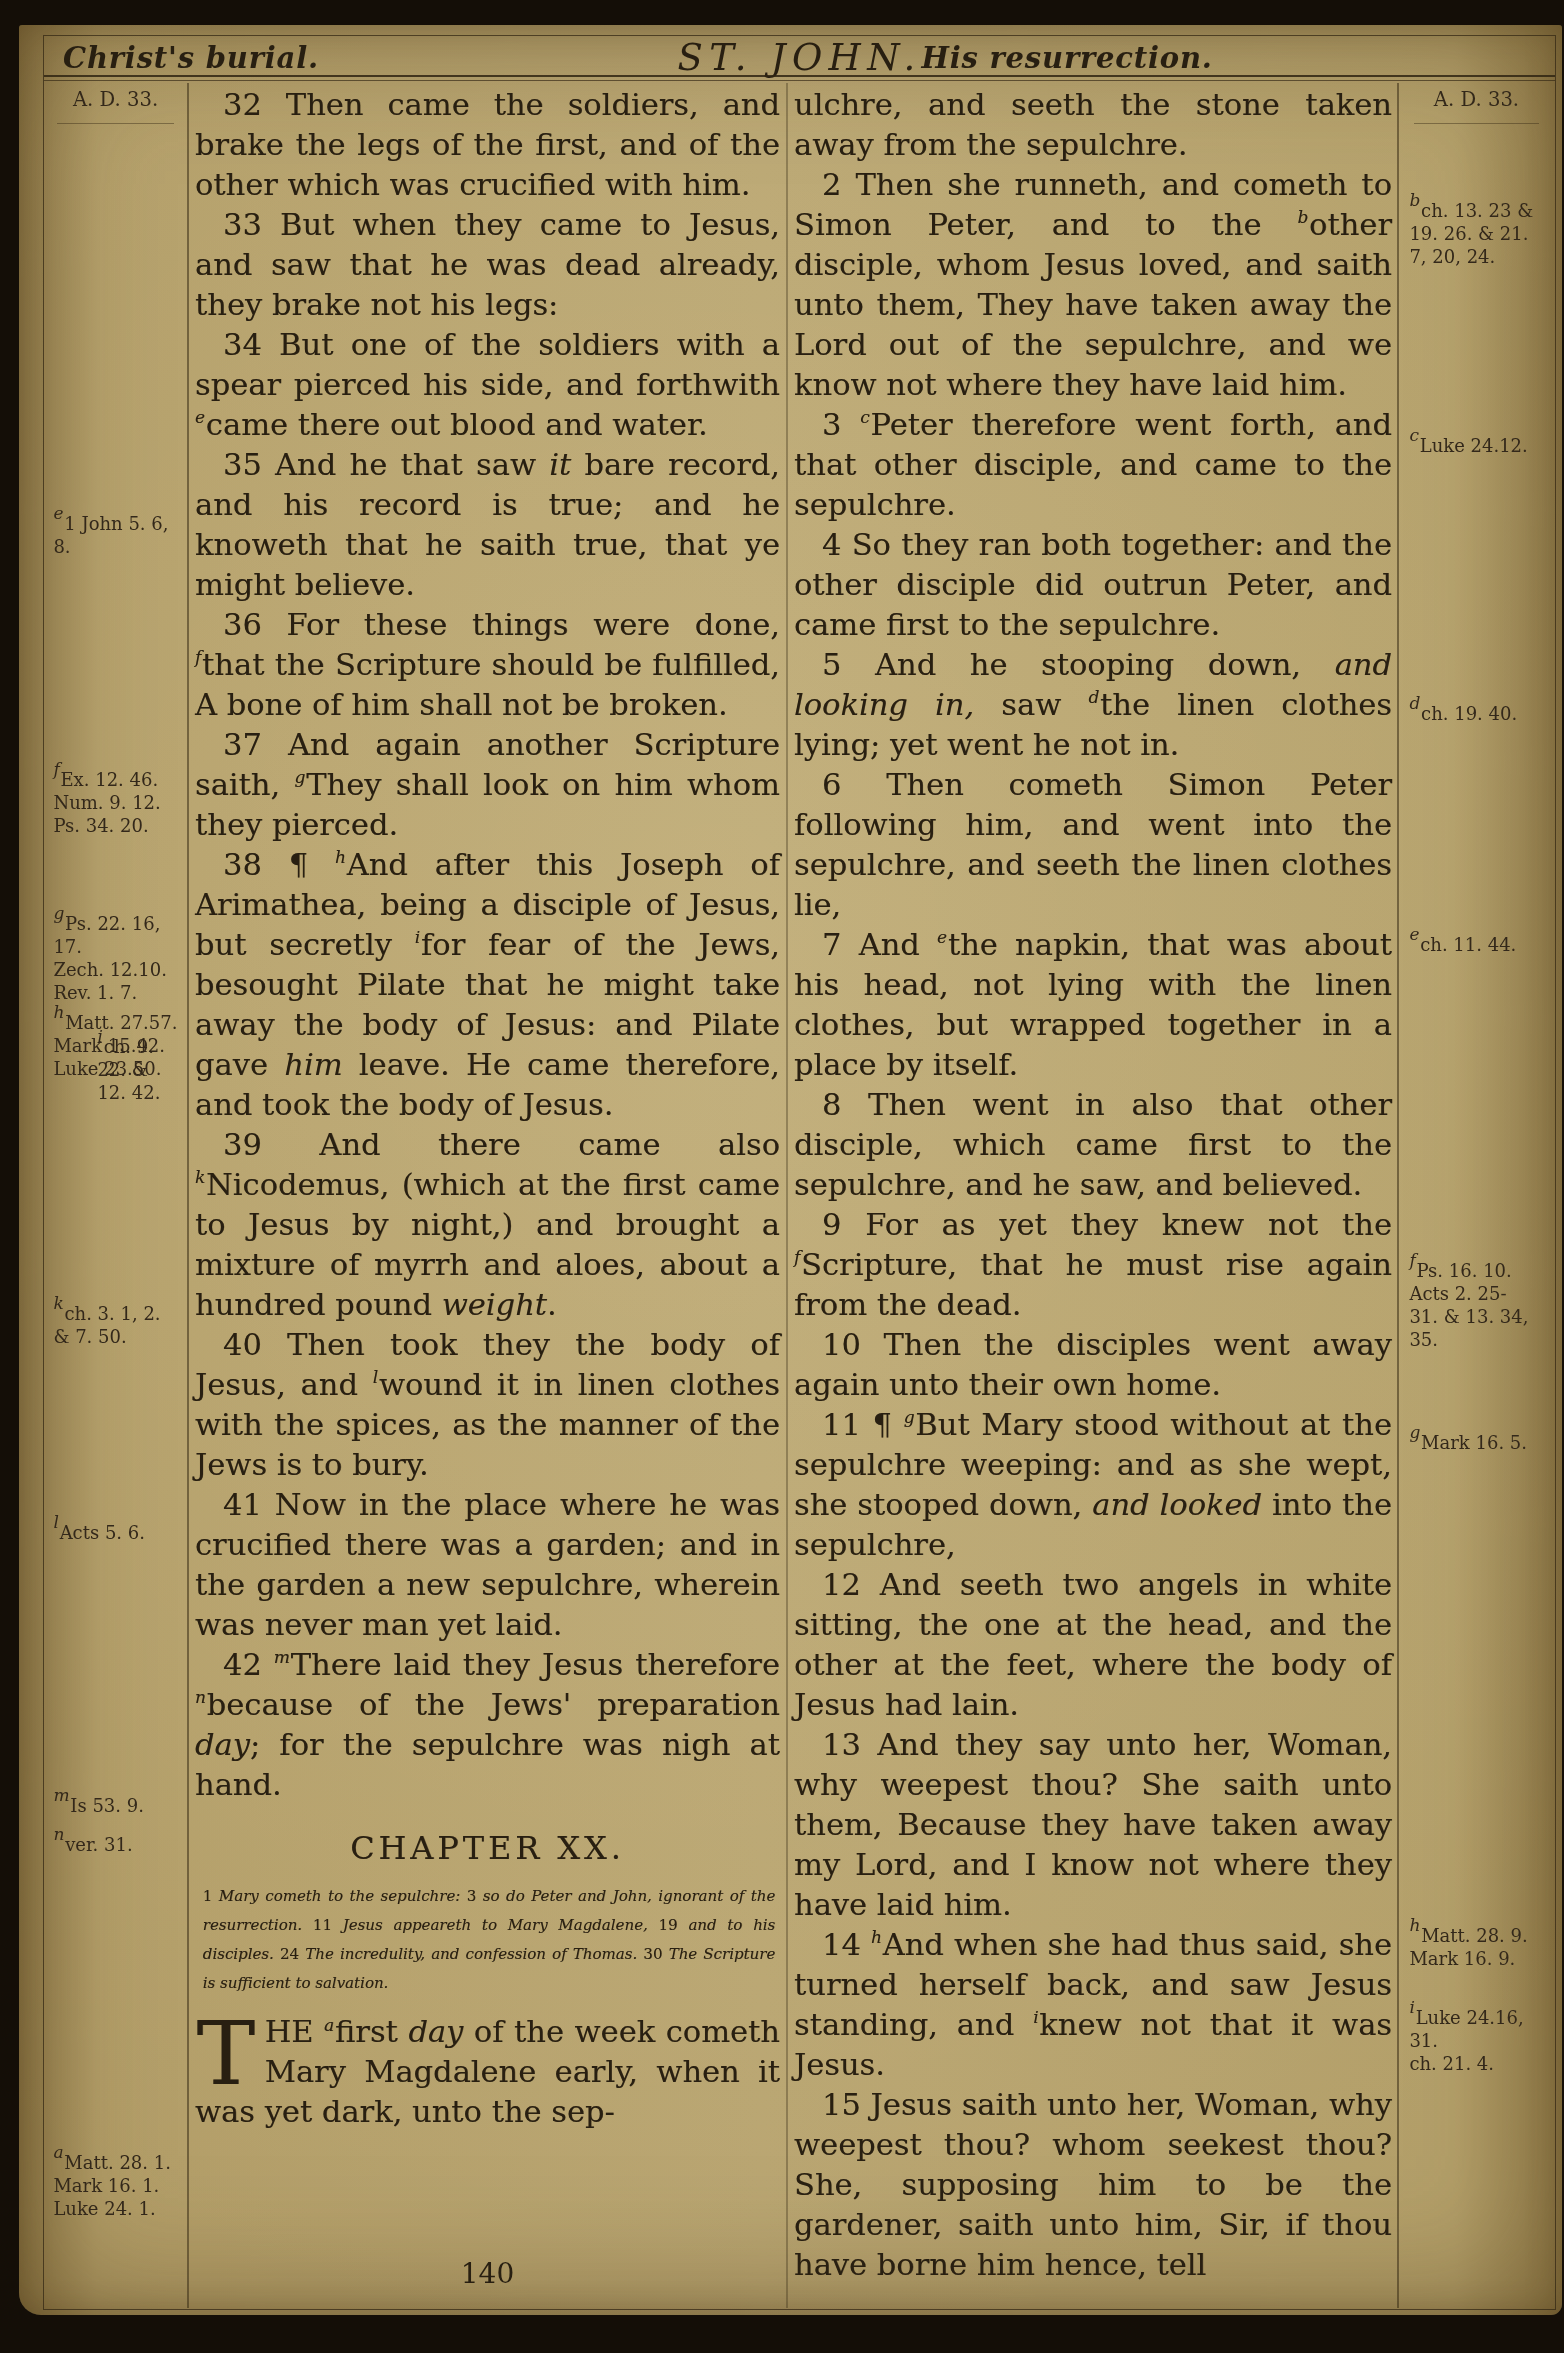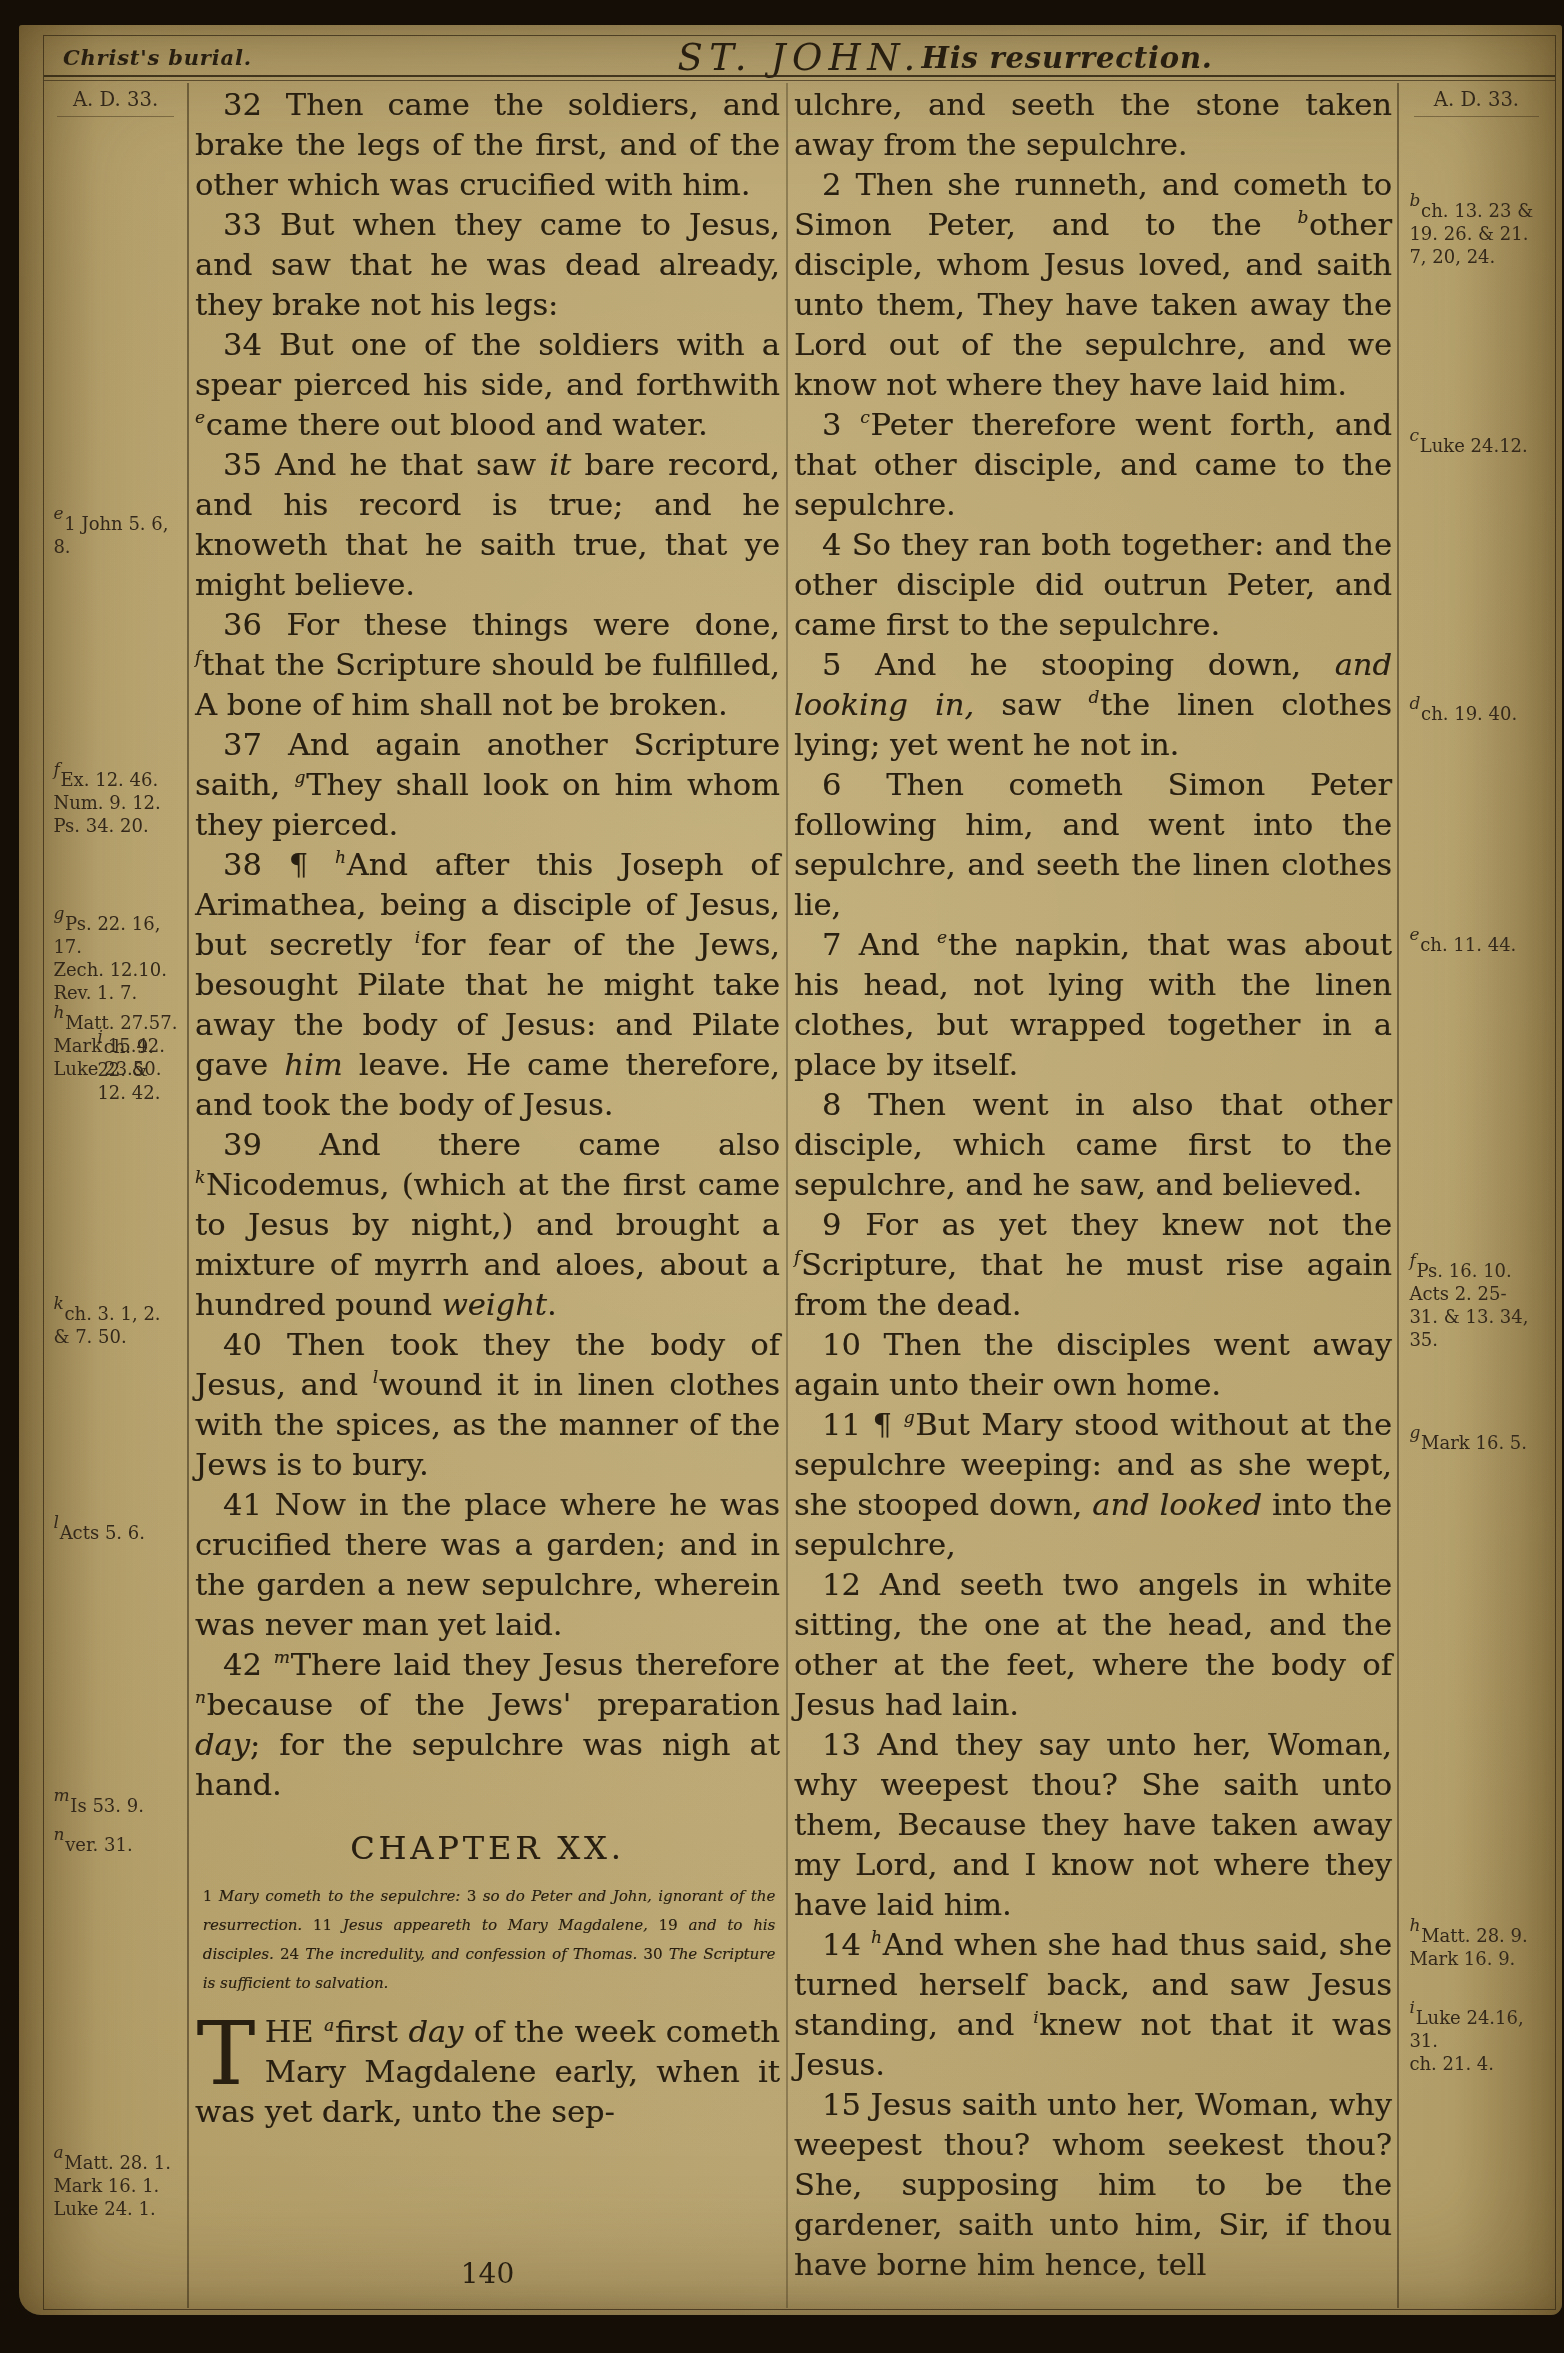--- a/index.html
+++ b/index.html
@@ -20,37 +20,37 @@
     border-radius:3.1px 3.1px 11px 22px;
   }
   .frame{
     position:absolute;left:24px;top:10.2px;width:1513px;height:2275px;
     border:1.6px solid rgba(52,40,20,0.75);
   }
   .header{
     position:absolute;top:0;left:0;width:100%;height:38px;
     display:grid;grid-template-columns:1fr auto 1fr;align-items:center;
   }
-  .h-left{font-style:italic;font-weight:bold;font-size:21px;padding-left:19px;letter-spacing:0.8px;}
+  .h-left{font-style:italic;font-weight:bold;font-size:29px;padding-left:19px;letter-spacing:0.8px;}
   .h-center{font-size:37px;letter-spacing:6.3px;justify-self:center;font-style:italic;}
   .h-right{font-style:italic;font-weight:bold;font-size:29px;padding-right:17px;letter-spacing:0.8px;}
   .header-rule{
     position:absolute;top:39px;left:0;width:100%;height:6.3px;
     border-top:2.3px solid rgba(48,37,18,0.85);
     border-bottom:1.6px solid rgba(48,37,18,0.65);
   }
   .content{position:absolute;top:47px;left:0;width:1509px;height:2225px;}
   .vrule{position:absolute;top:0;height:100%;width:1.6px;background:rgba(58,45,22,0.55);}
   .v1{left:143px}
   .v2{left:742px;background:rgba(58,45,22,0.35)}
   .v3{left:1353px}
   .margin-col{position:absolute;top:0;height:100%;font-size:18px;line-height:23px;color:#33281a;}
   .margin-col.left{left:0;width:143px;}
   .margin-col.right{left:1356px;width:153px;}
-  .ad{margin:4.7px auto 0;width:82%;text-align:center;font-size:19.6px;padding-bottom:5px;
+  .ad{margin:4.7px auto 0;width:82%;text-align:center;font-size:19.6px;padding-bottom:12px;
       border-bottom:0.8px solid rgba(58,45,22,0.45);}
   .mref{position:absolute;left:9.4px;right:3.1px;}
   .text-col{position:absolute;top:0;height:100%;font-size:30.5px;line-height:40px;text-align:justify;
             text-shadow:0.3px 0.4px 0.5px rgba(46,35,17,0.45);}
   #left-col{left:151px;width:585px;padding-top:1.6px;}
   #right-col{left:750px;width:598px;padding-top:1.6px;}
   .verse{margin:0;text-indent:28px;}
   .verse.cont{text-indent:0;}
   sup.rm{font-size:17px;font-style:italic;line-height:0;vertical-align:11.7px;margin-right:0.8px;}
   .chapter{font-size:32px;font-weight:normal;letter-spacing:3.9px;text-align:center;margin:23.5px 0 14px;}

